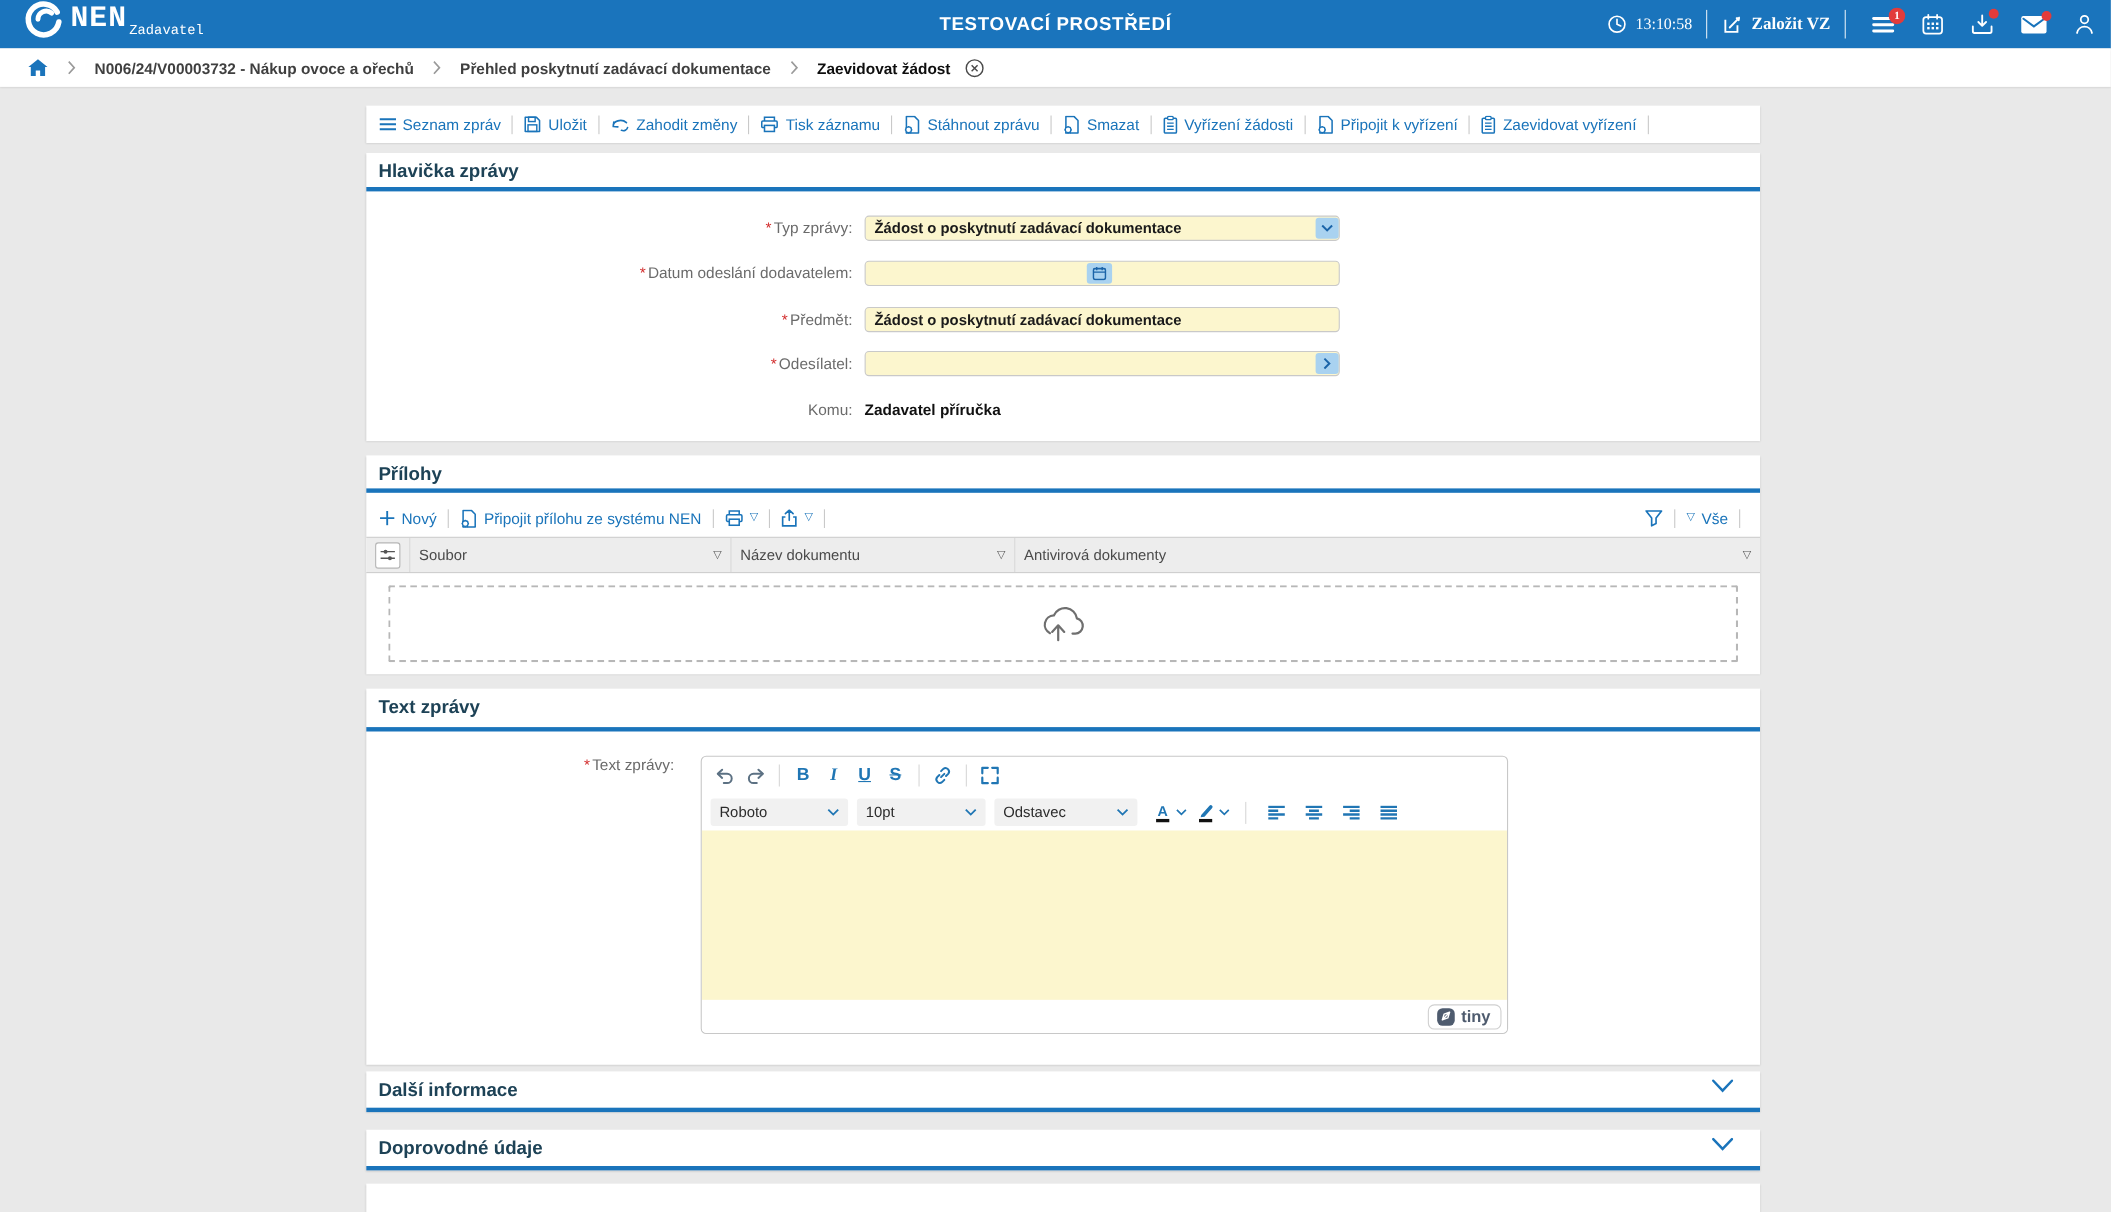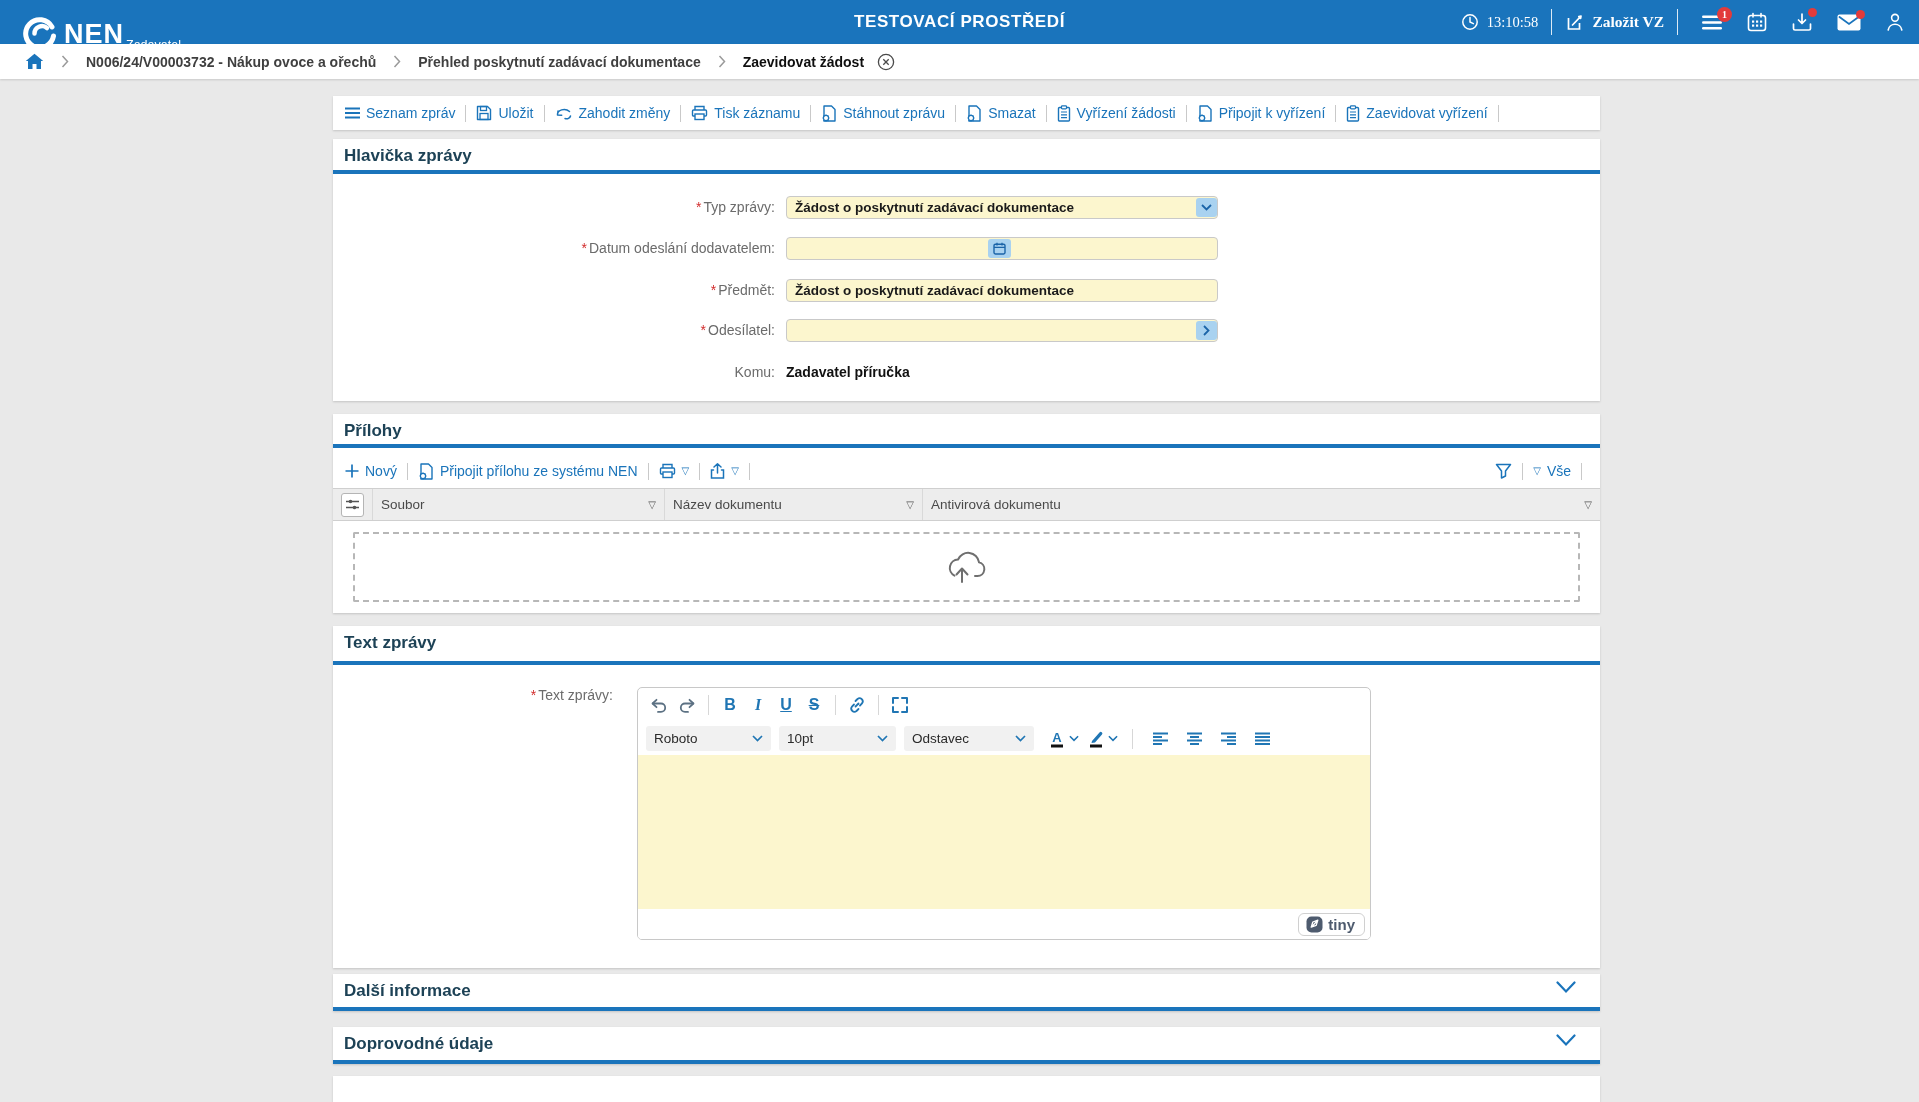--- a/index.html
+++ b/index.html
@@ -2,21 +2,21 @@
 <html><head>
 <meta charset="utf-8">
 <style>
   * { margin:0; padding:0; box-sizing:border-box; }
   html,body { width:1919px; height:1102px; overflow:hidden; }
   body { font-family:"Liberation Sans", sans-serif; font-size:14px; background:#e9e9e9; }
   .page { position:relative; width:1919px; height:1102px; background:#e9e9e9; }
 
   
   .topbar { position:absolute; left:0; top:0; width:1919px; height:44px; background:#1a74bc; color:#fff; }
-  .logo-wrap { position:absolute; left:22px; top:16px; display:flex; align-items:flex-end; }
+  .logo-wrap { position:absolute; left:22px; top:0; display:flex; align-items:center;font-family:Liberation Mono, monospace; }
   .logo-mark { width:36px; height:36px; }
   .logo-text { font-size:27px; font-weight:bold; letter-spacing:1px; margin-left:6px; line-height:36px; }
   .logo-sub  { font-size:12.5px; margin-left:2px; margin-top:20px; }
   .env-title { position:absolute; left:0; right:0; top:0; height:44px; text-align:center; line-height:44px;
                font-size:17px; font-weight:bold; letter-spacing:.6px; pointer-events:none; }
   .top-right { position:absolute; right:14px; top:0; height:44px; display:flex; align-items:center;font-family:Liberation Serif, serif; }
   .top-time  { font-size:14.5px; margin-left:8px; }
   .top-sep   { width:1px; height:26px; background:rgba(255,255,255,.85); margin:0 13px; }
   .createvz  { display:flex; align-items:center; gap:8px; font-size:15.5px; font-weight:bold; cursor:pointer; }
   .top-ic    { position:relative; margin-left:24px; cursor:pointer; display:flex; align-items:center; }
@@ -409,21 +409,21 @@
       </div>
       <div class="gh-cell" style="width:292px">
         <span class="gh-label">Soubor</span>
         <span class="tri dark">▽</span>
       </div>
       <div class="gh-cell" style="width:258px">
         <span class="gh-label">Název dokumentu</span>
         <span class="tri dark">▽</span>
       </div>
       <div class="gh-cell" style="flex:1">
-        <span class="gh-label">Antivirová dokumentu</span>
+        <span class="gh-label">Antivirová dokumenty</span>
         <span class="tri dark">▽</span>
       </div>
     </div>
 
     <div class="dropzone">
       <svg width="42" height="36" viewBox="0 0 42 36">
         <path d="M29 27 h2.5 a7 7 0 0 0 1.5-13.8 A11 11 0 0 0 12 10.5 A8.5 8.5 0 0 0 8.5 26.6" stroke="#6f6f6f" stroke-width="2" fill="none" stroke-linecap="round"></path>
         <path d="M16 33 V20 M10.5 25.5 L16 19.5 L21.5 25.5" stroke="#6f6f6f" stroke-width="2" fill="none" stroke-linecap="round" stroke-linejoin="round"></path>
       </svg>
     </div>

